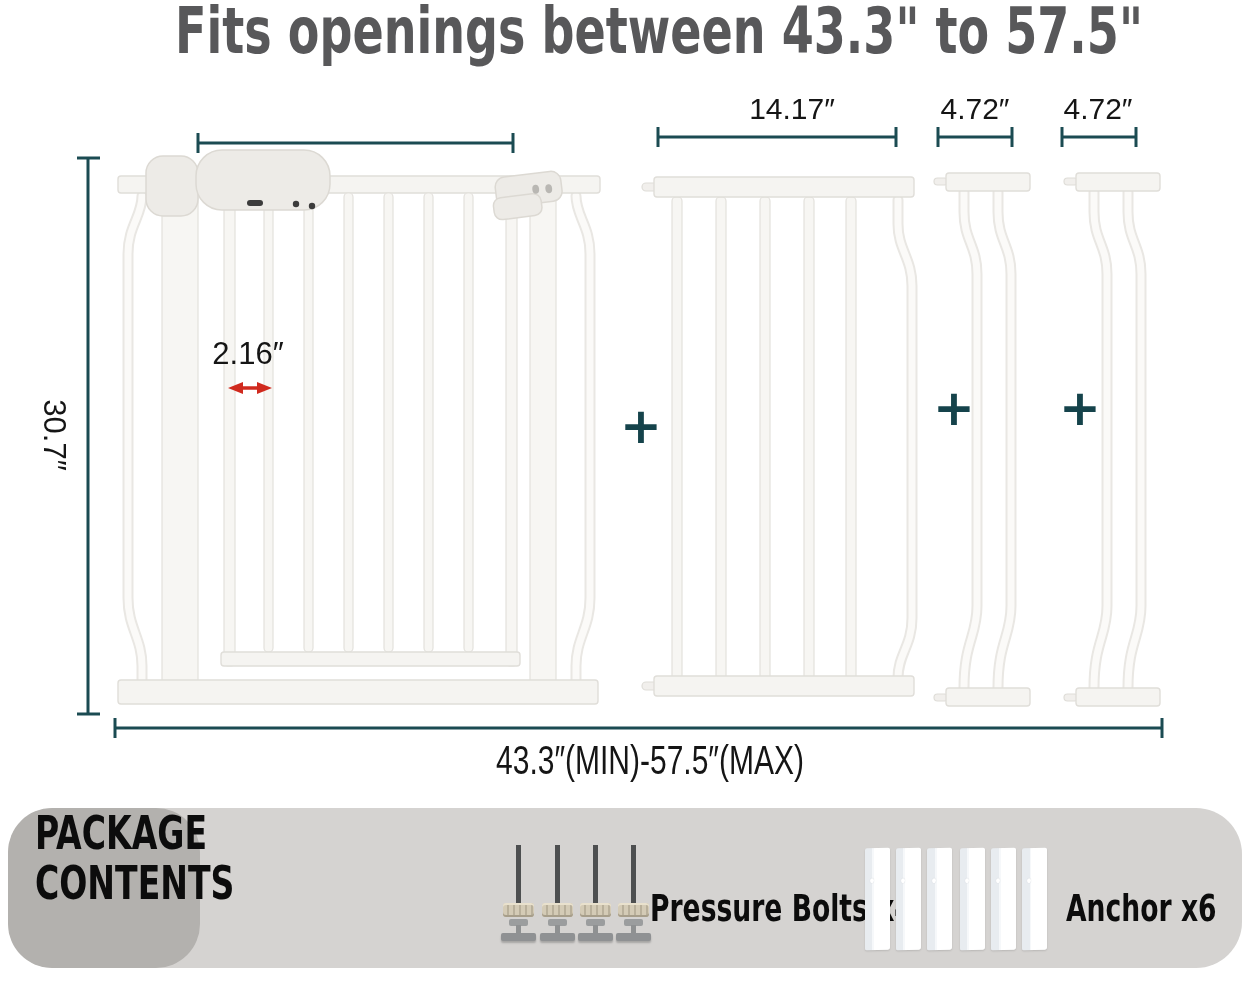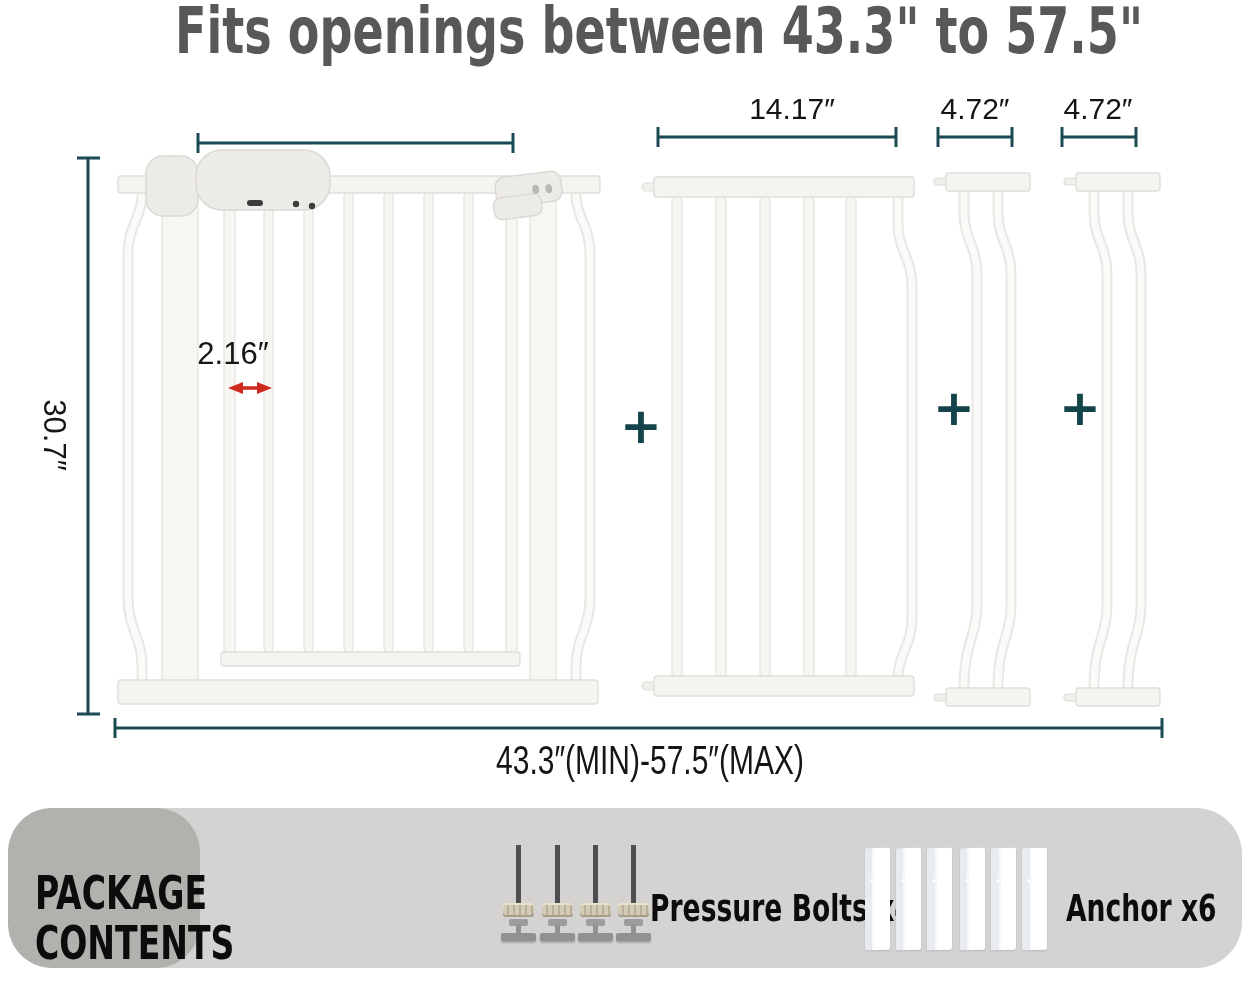--- a/index.html
+++ b/index.html
@@ -23,38 +23,38 @@
   .dim     { stroke:#1b4b52; stroke-width:3; fill:none; }
 
   
   .dim-label { position:absolute; color:#151515; font-size:30px;
                font-family:"Liberation Sans", sans-serif;
                text-align:center; white-space:nowrap; }
   .lbl-gate   { left:256px; top:96px;  width:200px; }
   .lbl-ext1   { left:692px; top:92px;  width:200px; }
   .lbl-e2a    { left:905px; top:92px;  width:140px; }
   .lbl-e2b    { left:1028px;top:92px;  width:140px; }
-  .lbl-gap    { left:173px; top:336px; width:120px; font-size:31px; }
+  .lbl-gap    { left:188px; top:336px; width:120px; font-size:31px; }
   .lbl-height { left:-8px;  top:418px; width:126px; height:34px;
                 transform:rotate(90deg); font-size:31px; }
   .lbl-total  { left:345px; top:738px; width:610px; font-size:40px;
                 transform:scaleX(0.75); transform-origin:center; }
 
   .plus { position:absolute; width:44px; height:44px; line-height:44px;
           text-align:center; color:#15434b; font-size:50px; font-weight:700; }
   .plus-1 { left:619px;  top:404px; }
   .plus-2 { left:932px;  top:386px; }
   .plus-3 { left:1058px; top:386px; }
 
   
   .band { position:absolute; left:8px; top:808px; width:1234px; height:160px;
           background:#d5d3d1; border-radius:46px; }
   .pkg-box { position:absolute; left:0; top:0; width:192px; height:160px;
              background:#b3b1ae; border-radius:44px;
-             display:flex; flex-direction:column; justify-content:flex-end; }
+             display:flex; flex-direction:column; justify-content:flex-start; }
   .pkg-box .line { font-size:46px; font-weight:700; color:#0c0c0c; line-height:50px;
                    text-align:center; white-space:nowrap;
                    transform:scaleX(0.72); transform-origin:center; }
   .items { position:absolute; left:198px; top:7px; }
   .items .item { font-size:37px; font-weight:700; color:#0c0c0c; line-height:50px;
                  white-space:nowrap; transform:scaleX(0.74); transform-origin:left center; }
   .band .hw-label { position:absolute; top:78px; font-size:38px; font-weight:700;
                     color:#0c0c0c; white-space:nowrap;
                     transform:scaleX(0.70); transform-origin:left center; }
   .lbl-bolts  { left:642px; }

